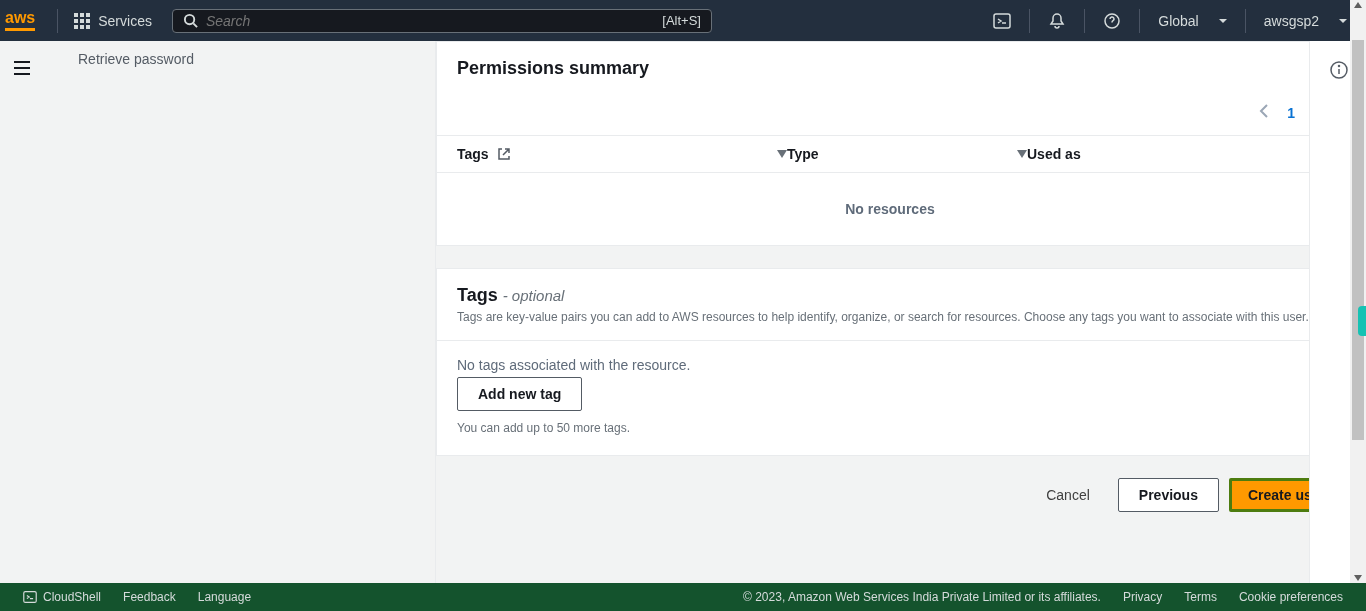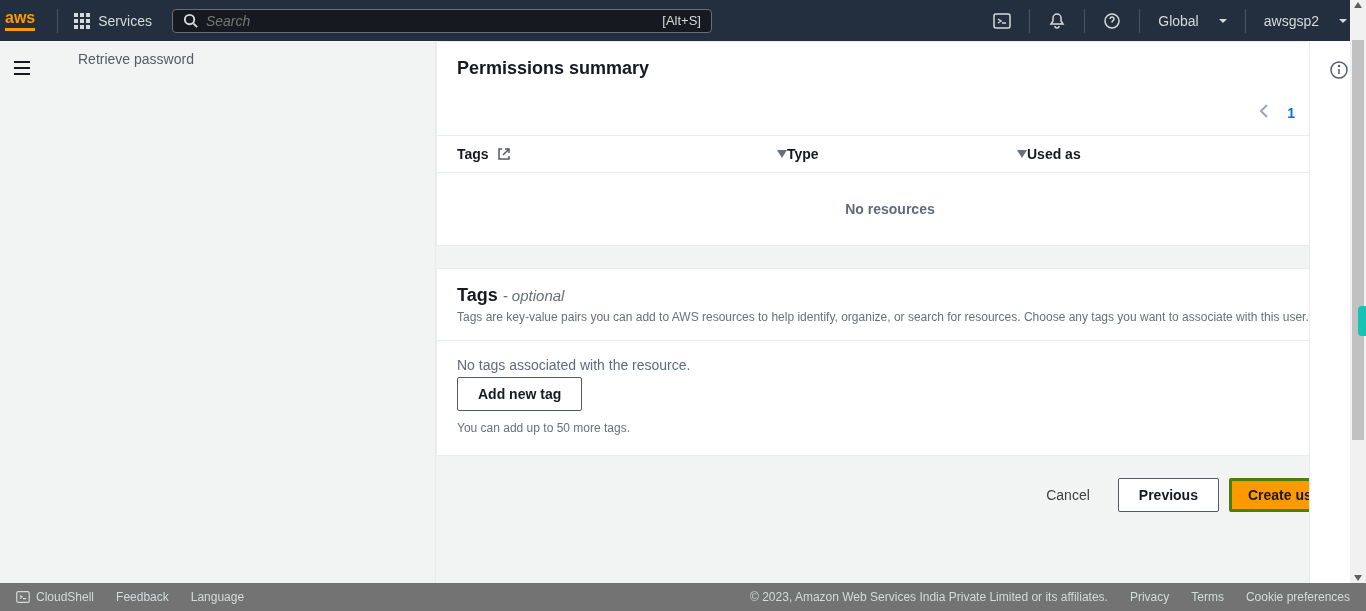--- a/index.html
+++ b/index.html
@@ -57,21 +57,21 @@
     .no-tags-text { color: #5f6b7a; font-size: 14px; margin-bottom: 4px; }
     .add-tag-btn { background: #fff; border: 1px solid #545b64; padding: 8px 20px; font-size: 14px; font-weight: 700; color: #16191f; cursor: pointer; border-radius: 2px; }
     .helper-text { font-size: 12px; color: #687078; margin-top: 10px; }
     
     .action-row { display: flex; justify-content: flex-end; align-items: center; gap: 10px; width: 908px; padding-bottom: 20px; }
     .cancel-btn { background: transparent; border: none; color: #404040; font-weight: 400; font-size: 14px; padding: 8px 18px; cursor: pointer; }
     .previous-btn { background: #fff; border: 1px solid #545b64; color: #16191f; font-weight: 700; font-size: 14px; padding: 8px 20px; cursor: pointer; border-radius: 2px; }
     .create-btn { background: #ff9900; border: 3px solid #4d7c0f; color: #16191f; font-weight: 700; font-size: 14px; padding: 6px 16px; cursor: pointer; border-radius: 2px; }
     
     
-    .bottom-bar { position: absolute; bottom: 0; left: 0; right: 0; height: 28px; background: #737373; display: flex; align-items: center; padding: 0 16px; color: #d5dbdb; font-size: 12px; }
+    .bottom-bar { position: absolute; bottom: 0; left: 0; right: 0; height: 28px; background: #14532d; display: flex; align-items: center; padding: 0 23px; color: #d5dbdb; font-size: 12px; }
     .bottom-left { display: flex; align-items: center; gap: 22px; }
     .bottom-left-item { display: flex; align-items: center; gap: 6px; cursor: pointer; }
     .bottom-right { margin-left: auto; display: flex; align-items: center; gap: 22px; }
     .bottom-link { cursor: pointer; }
     
     
     .scrollbar-track { position: absolute; right: 0; top: 0; width: 16px; height: calc(611px - 28px); background: #f1f1f1; }
     .scrollbar-thumb { position: absolute; right: 2px; top: 40px; width: 12px; height: 400px; background: #c1c1c1; border-radius: 0; }
     .scroll-arrow-up { position: absolute; top: 2px; left: 4px; width: 0; height: 0; border-left: 4px solid transparent; border-right: 4px solid transparent; border-bottom: 6px solid #606060; }
     .scroll-arrow-down { position: absolute; bottom: 2px; left: 4px; width: 0; height: 0; border-left: 4px solid transparent; border-right: 4px solid transparent; border-top: 6px solid #606060; }

